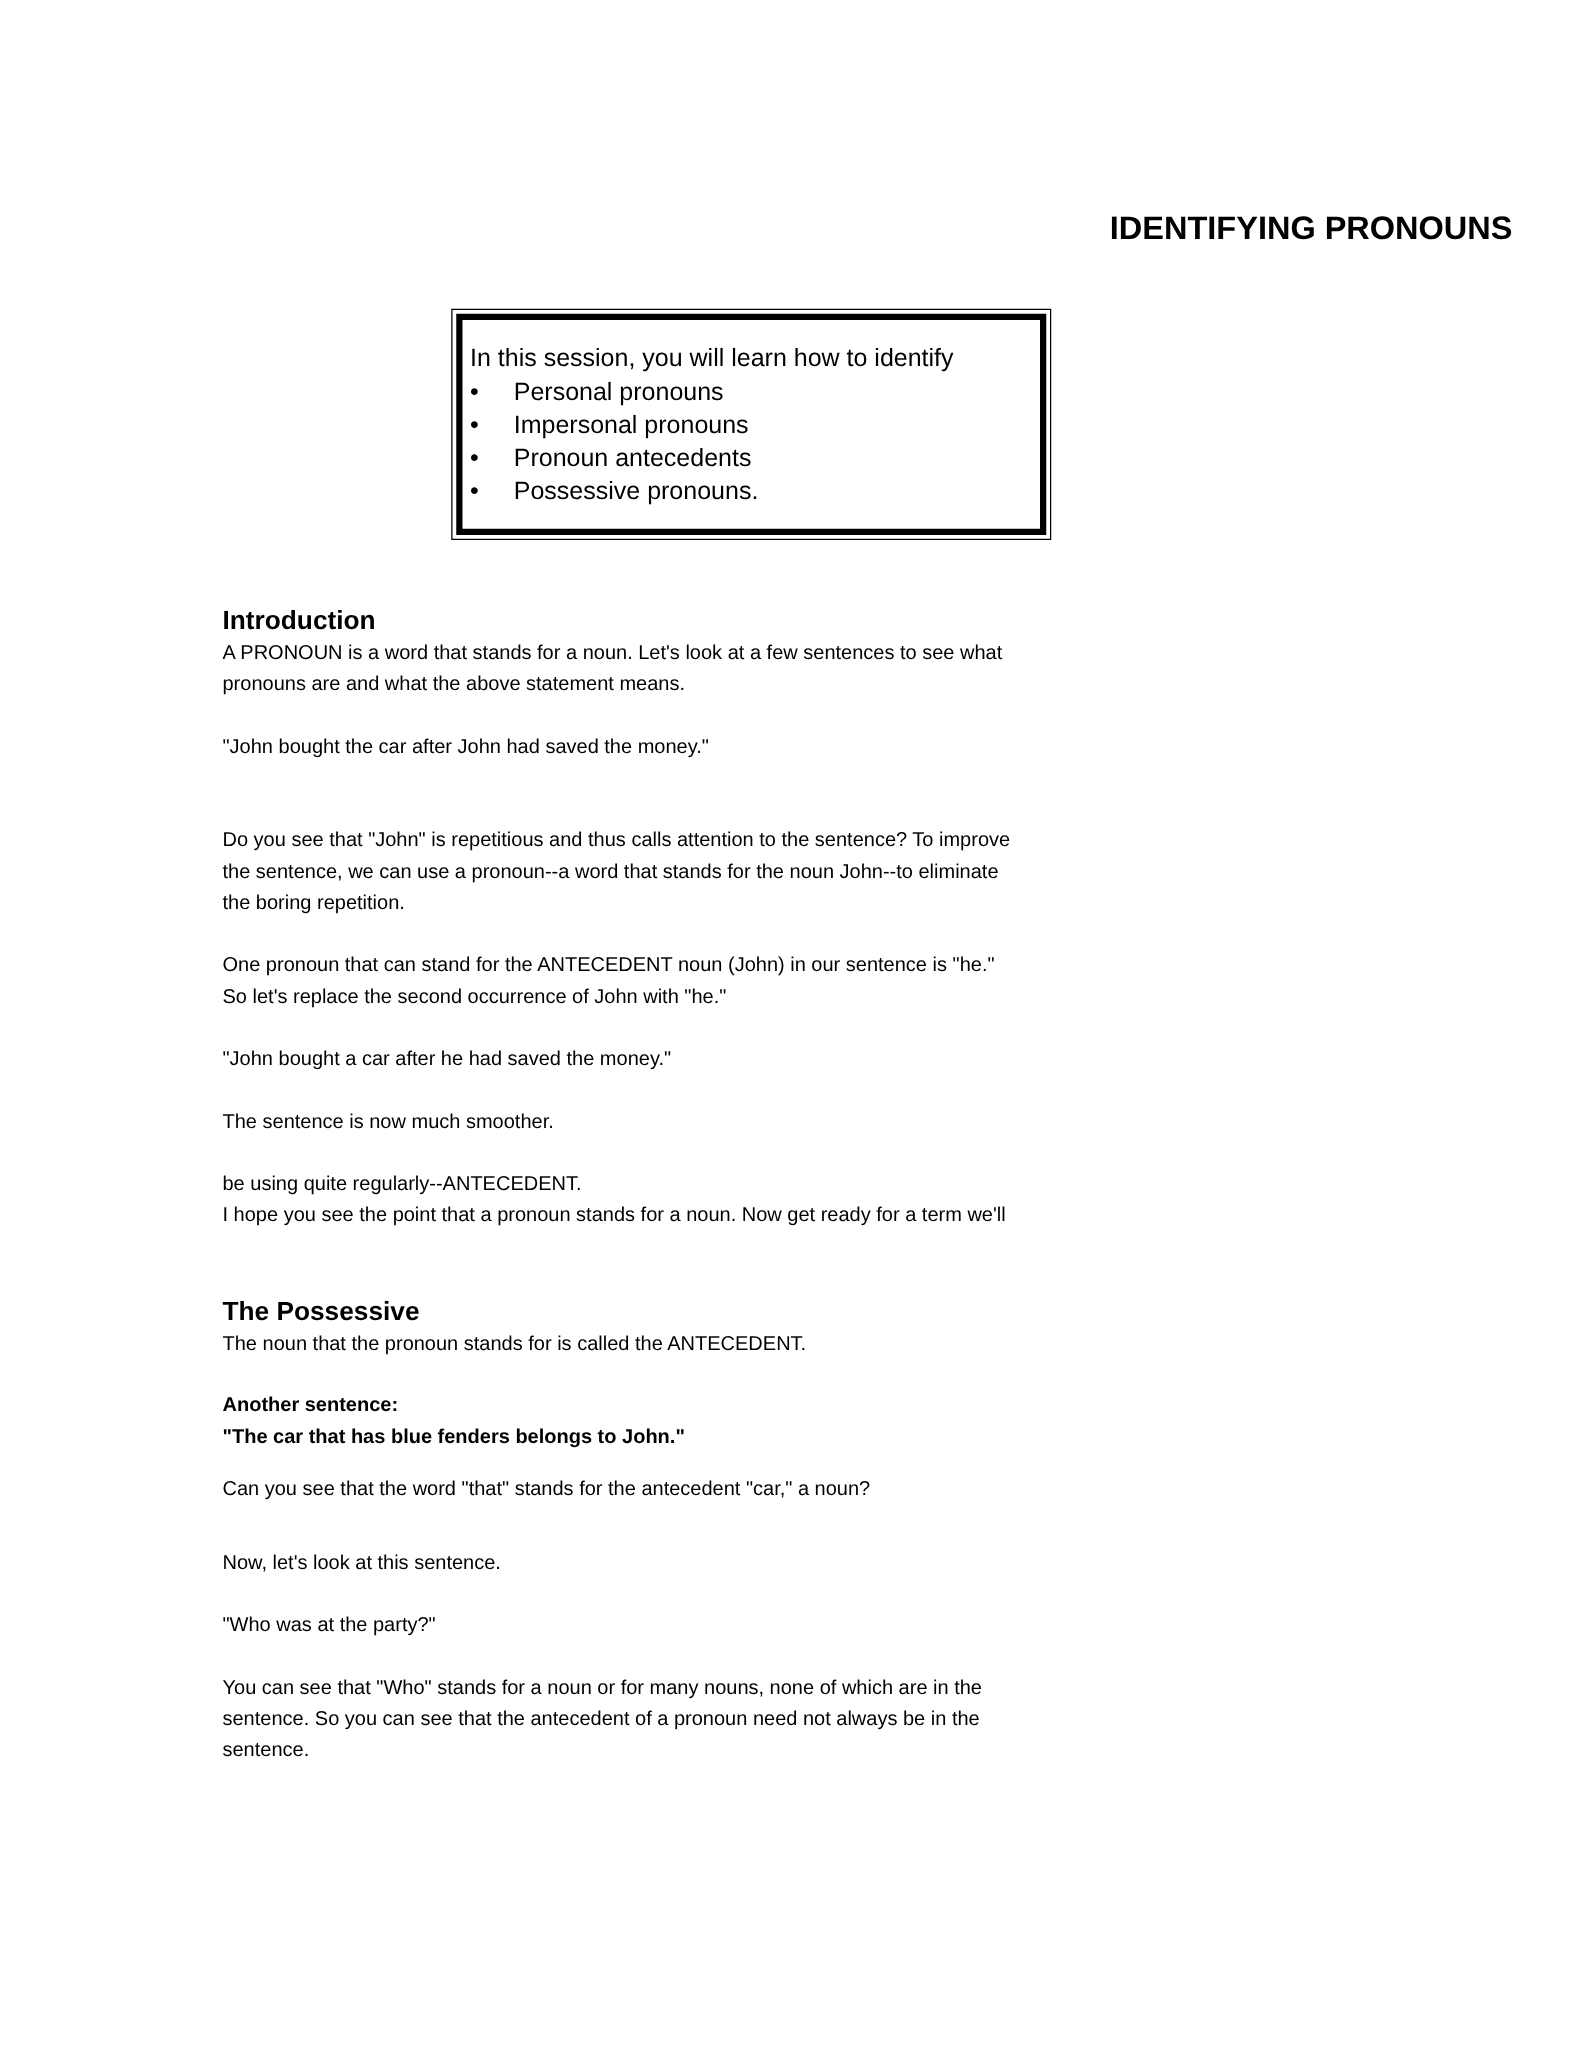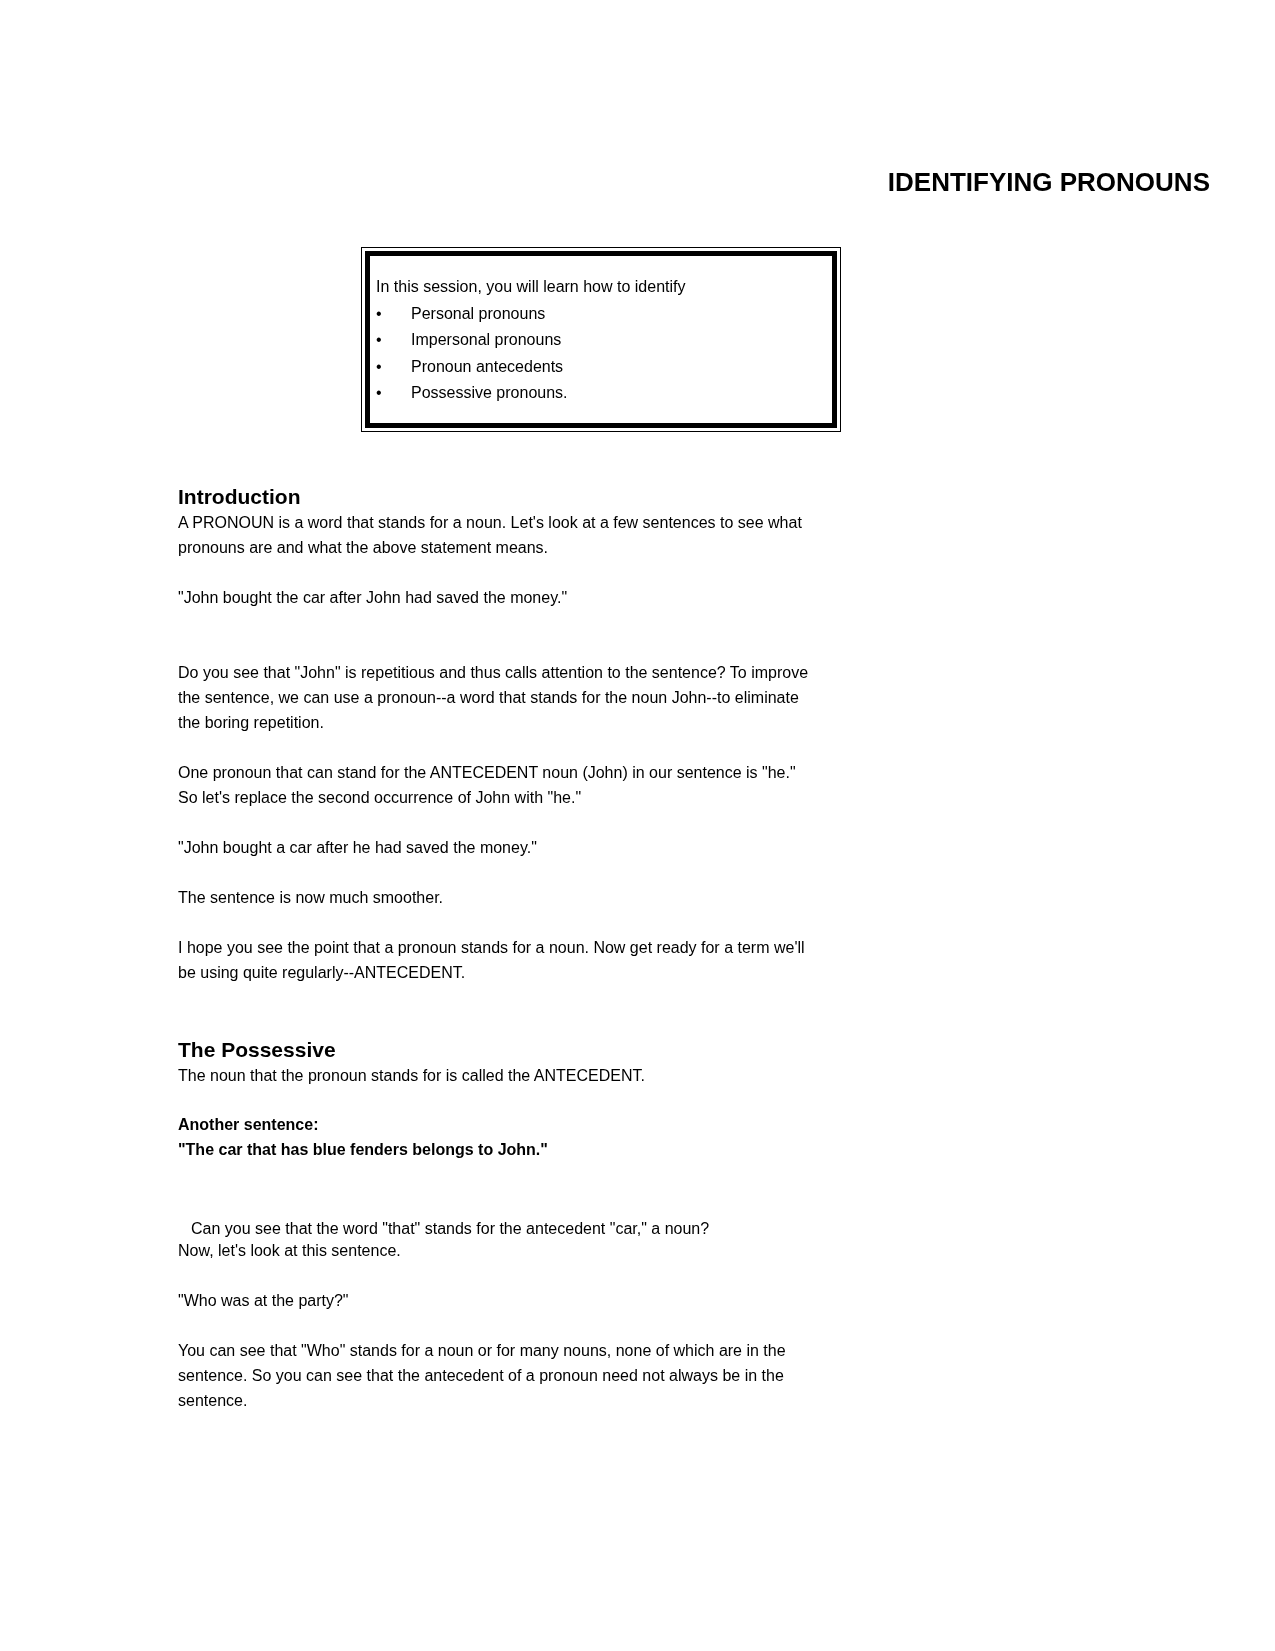--- a/index.html
+++ b/index.html
@@ -41,21 +41,21 @@
       top: 3px;
       right: 3px;
       bottom: 3px;
       border: 5px solid #000;
       box-sizing: border-box;
     }
     .objectives-content {
       position: absolute;
       left: 376px;
       top: 274px;
-      font-size: 16px;
+      font-size: 20px;
       line-height: 26.5px;
     }
     .objectives-list {
       list-style: none;
       margin: 0;
       padding: 0;
     }
     .objectives-list li {
       position: relative;
       padding-left: 35px;
@@ -136,36 +136,36 @@
 
 <div class="para" style="top:835px;">
   <div>"John bought a car after he had saved the money."</div>
 </div>
 
 <div class="para" style="top:885px;">
   <div>The sentence is now much smoother.</div>
 </div>
 
 <div class="para" style="top:935px;">
+  <div>be using quite regularly--ANTECEDENT.</div>
   <div>I hope you see the point that a pronoun stands for a noun. Now get ready for a term we'll</div>
-  <div>be using quite regularly--ANTECEDENT.</div>
 </div>
 
 <h2 class="section-heading" style="top:1037px;">The Possessive</h2>
 
 <div class="para" style="top:1063px;">
   <div>The noun that the pronoun stands for is called the ANTECEDENT.</div>
 </div>
 
 <div class="para" style="top:1112px;font-weight:bold;">
   <div>Another sentence:</div>
   <div>"The car that has blue fenders belongs to John."</div>
 </div>
 
-<div class="para" style="top:1216px;margin-left:13px;">
+<div class="para" style="top:1179px;">
   <div>Can you see that the word "that" stands for the antecedent "car," a noun?</div>
 </div>
 
 <div class="para" style="top:1238px;">
   <div>Now, let's look at this sentence.</div>
 </div>
 
 <div class="para" style="top:1288px;">
   <div>"Who was at the party?"</div>
 </div>

